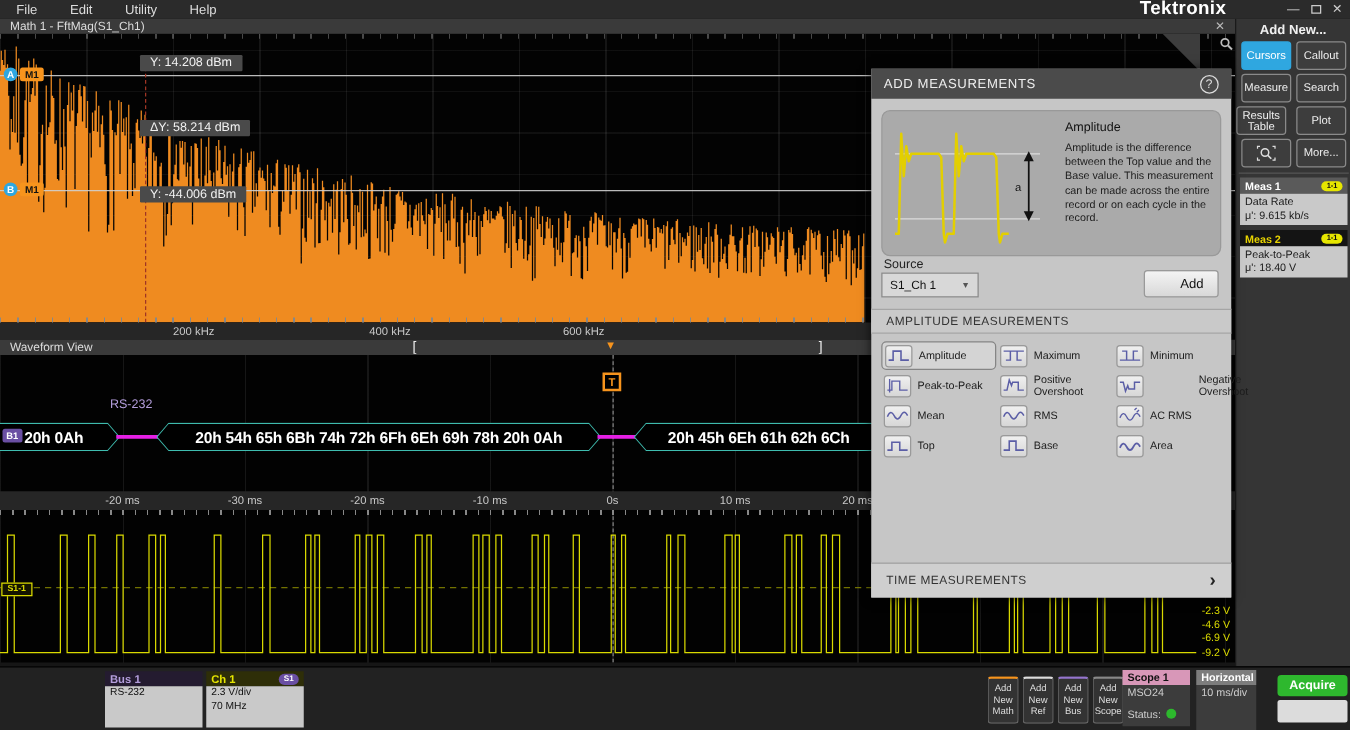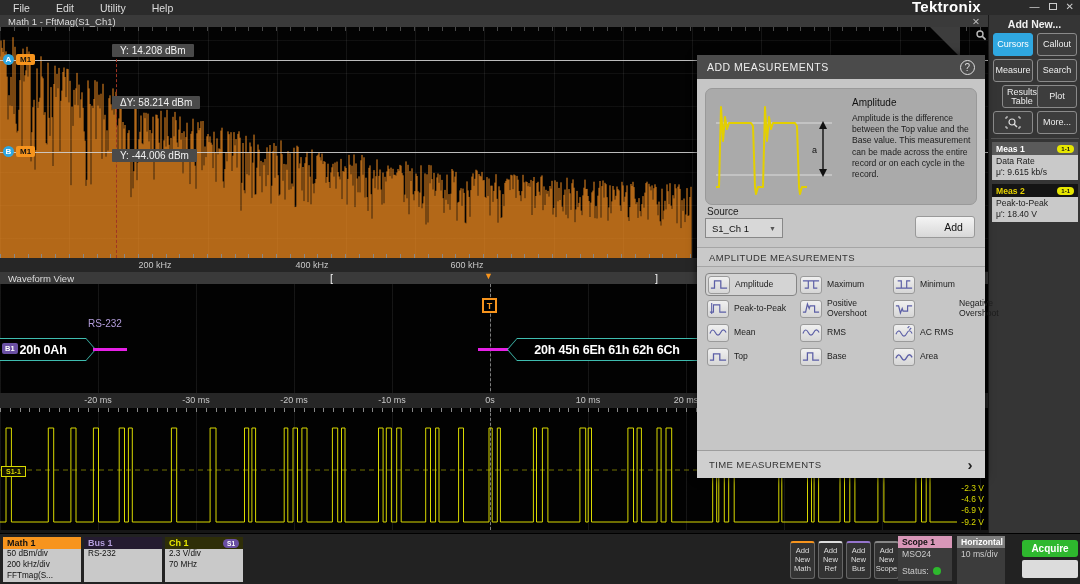--- a/index.html
+++ b/index.html
@@ -207,20 +207,23 @@
     <div class="wf-display">
       <div class="abs trig-vline"></div>
       <div class="abs trig-badge">T</div>
       <div class="abs bus-label">RS-232</div>
       <div class="abs b1badge">B1</div>
 
       <div class="pkt" style="left:-10px;width:106px;">
         <div class="pkt-inner">20h 0Ah</div>
       </div>
       <div class="pkt-link" style="left:93px;width:34px;"></div>
+      <div class="pkt" style="left:125px;width:356px;">
+        <div class="pkt-inner">20h 54h 65h 6Bh 74h 72h 6Fh 6Eh 69h 78h 20h 0Ah</div>
+      </div>
       <div class="pkt-link" style="left:478px;width:31px;"></div>
       <div class="pkt" style="left:507px;width:200px;">
         <div class="pkt-inner">20h 45h 6Eh 61h 62h 6Ch</div>
       </div>
 
       <div class="abs time-axis">
         <span class="tick" style="left:98px;">-20 ms</span>
         <span class="tick" style="left:196px;">-30 ms</span>
         <span class="tick" style="left:294px;">-20 ms</span>
         <span class="tick" style="left:392px;">-10 ms</span>
@@ -369,21 +372,21 @@
       <span class="chev">›</span>
     </div>
   </div>
 
   <div class="abs sidebar">
     <div class="sb-title">Add New...</div>
     <div class="sb-btn blue" style="left:4px;top:18px;">Cursors</div>
     <div class="sb-btn" style="left:48px;top:18px;">Callout</div>
     <div class="sb-btn" style="left:4px;top:44px;">Measure</div>
     <div class="sb-btn" style="left:48px;top:44px;">Search</div>
-    <div class="sb-btn" style="left:13px;top:70px;">Results Table</div>
+    <div class="sb-btn" style="left:0;top:70px;">Results Table</div>
     <div class="sb-btn" style="left:48px;top:70px;">Plot</div>
     <div class="sb-btn" style="left:4px;top:96px;">
       <svg width="16" height="13" viewBox="0 0 16 13">
         <path d="M1 3 V1 H3 M13 1 H15 V3 M15 10 V12 H13 M3 12 H1 V10" stroke="#ddd" stroke-width="1" fill="none"></path>
         <circle cx="7" cy="6" r="3" fill="none" stroke="#ddd" stroke-width="1.2"></circle>
         <line x1="9.2" y1="8.2" x2="12" y2="11" stroke="#ddd" stroke-width="1.4"></line>
       </svg>
     </div>
     <div class="sb-btn" style="left:48px;top:96px;">More...</div>
     <div style="position:absolute;left:2px;top:123px;width:88px;border-top:1px solid #555;"></div>
@@ -417,30 +420,20 @@
     <span class="mi">Help</span>
     <span class="brand">Tektronix</span>
     <span class="winctl">
       <span>—</span>
       <span class="box"></span>
       <span>✕</span>
     </span>
   </div>
 
   <div class="abs bottombar">
-    <div class="chbadge" style="left:3px;">
-      <div class="hd" style="background:#f7941d;color:#111;">
-          <span>Math 1</span>
-        </div>
-      <div class="bd">
-        <div>50 dBm/div</div>
-        <div>200 kHz/div</div>
-        <div>FFTmag(S...</div>
-      </div>
-    </div>
     <div class="chbadge" style="left:84px;">
       <div class="hd" style="background:#241b30;color:#b39ddb;">
           <span>Bus 1</span>
         </div>
       <div class="bd">
           <div>RS-232</div>
         </div>
     </div>
     <div class="chbadge" style="left:165px;">
       <div class="hd" style="background:#2e2e08;color:#e6e600;">

